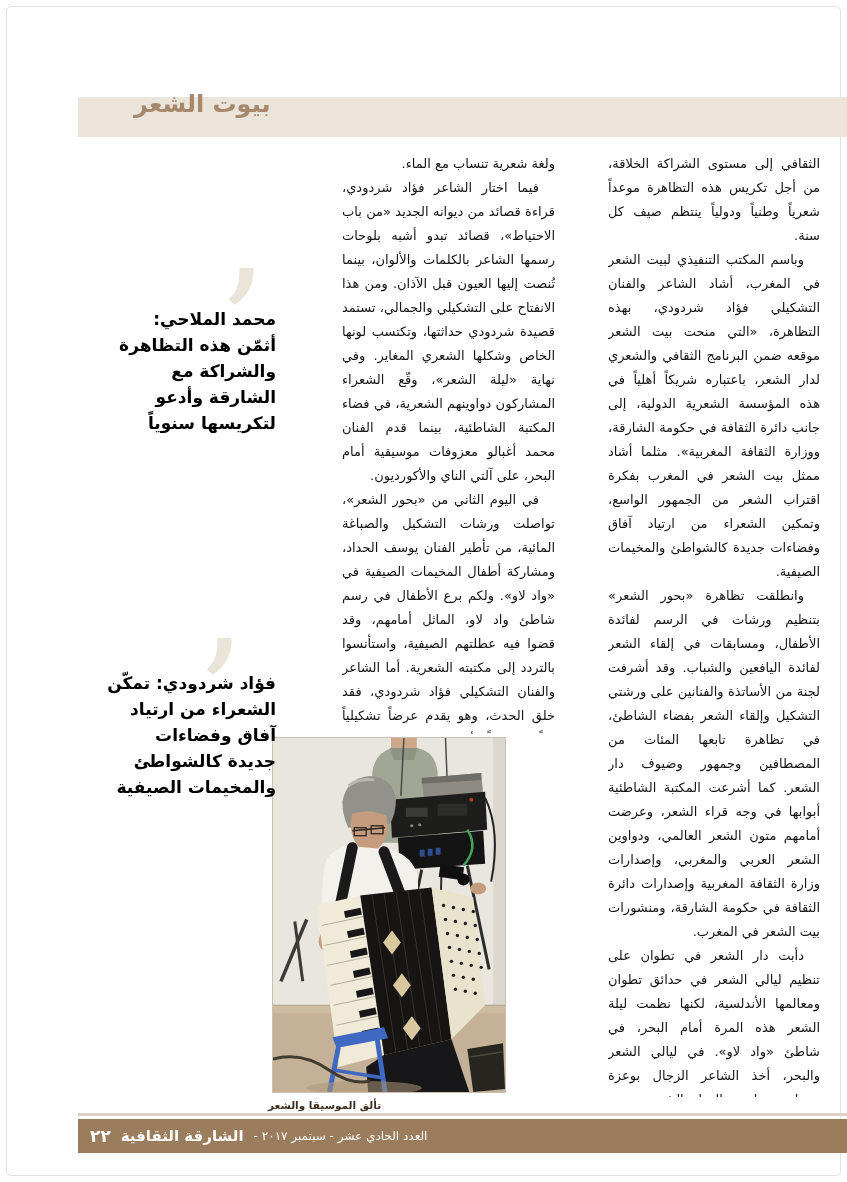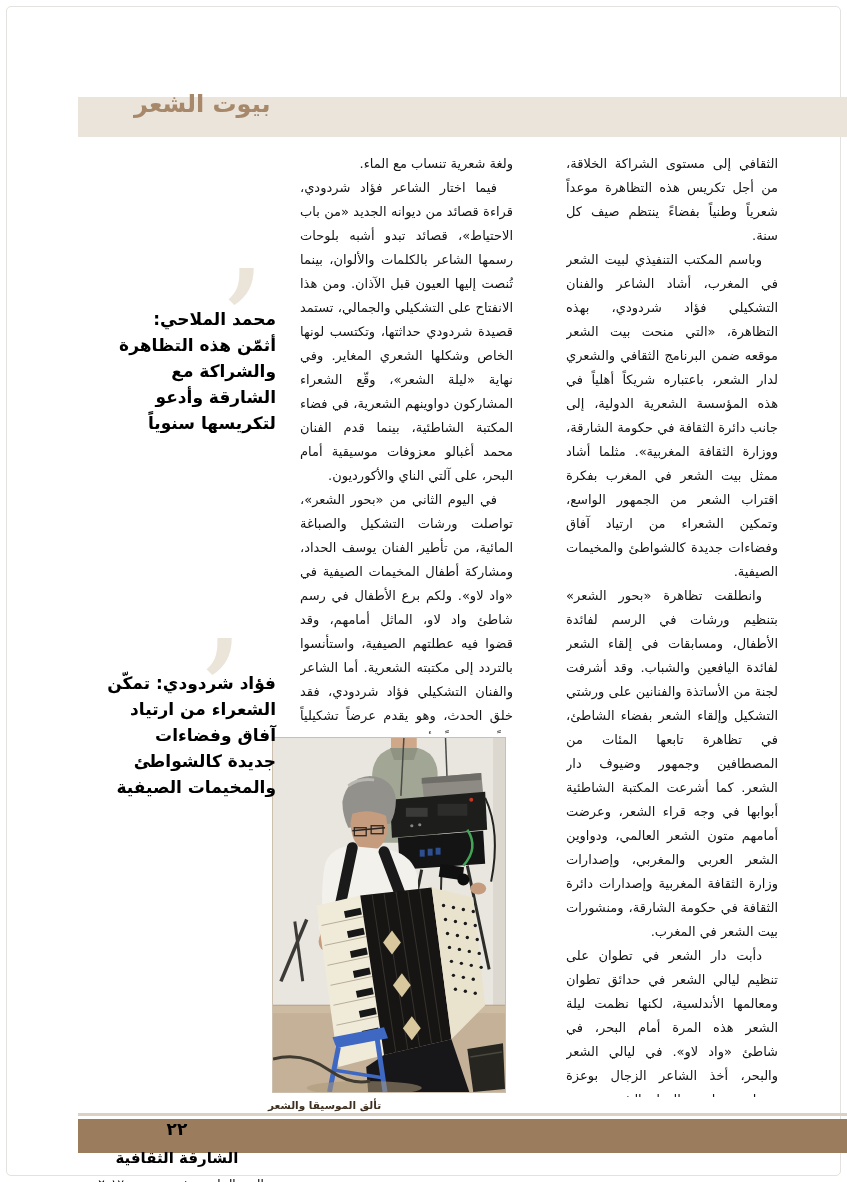--- a/index.html
+++ b/index.html
@@ -13,21 +13,21 @@
   }
   
   .header-band{position:absolute;left:78px;right:0;top:97px;height:40px;background:#eae4da;}
   .section-title{
     position:absolute;left:134px;top:70px;direction:rtl;
     font-size:24px;font-weight:bold;color:#a8886a;letter-spacing:0;margin-top:20px;
   }
   
   .col{
     position:absolute;top:152px;direction:rtl;text-align:justify;
-    font-size:13px;line-height:24px;color:#141414;overflow:hidden;
+    font-size:13px;line-height:24px;color:#141414;overflow:hidden;margin-left:42px;
   }
   .col p{margin:0;text-indent:16px;}
   .col p.cont{text-indent:0;}
   .col-right{left:566px;width:212px;height:945px;}
   .col-middle{left:300px;width:213px;height:582px;}
   
   .pq{
     position:absolute;left:78px;width:198px;direction:rtl;text-align:right;
     font-weight:bold;font-size:17px;line-height:26px;color:#000;
     white-space:pre-line;z-index:2;
@@ -48,22 +48,21 @@
   .photo svg{display:block;width:100%;height:100%;}
   .photo-caption{
     position:absolute;left:268px;top:1099px;width:234px;direction:rtl;text-align:left;
     font-size:10.5px;font-weight:bold;color:#3f2f1f;
   }
   
   .footer-line{position:absolute;left:78px;right:0;top:1113px;height:3px;background:#dcd2c3;}
   .footer-band{position:absolute;left:78px;right:0;top:1119px;height:34px;background:#9b7c5c;}
   .footer-content{
     position:absolute;left:12px;top:0;height:100%;display:flex;align-items:center;gap:10px;
-    color:#000000;
-    flex-direction:column;
+    color:#ffffff;
   }
   .footer-page{font-size:17px;font-weight:bold;}
   .footer-logo{font-size:15px;font-weight:bold;letter-spacing:-0.5px;}
   .footer-issue{font-size:12px;direction:rtl;}
 </style>
 </head>
 <body>
 
 <div class="page">
   <div class="page-frame"></div>
@@ -79,21 +78,21 @@
 لتكريسها سنوياً</div>
 
   <div class="qmark qmark2">’</div>
   <div class="pq pq2">فؤاد شردودي: تمكّن
 الشعراء من ارتياد
 آفاق وفضاءات
 جديدة كالشواطئ
 والمخيمات الصيفية</div>
 
   <div class="col col-right">
-      <p class="cont">الثقافي إلى مستوى الشراكة الخلاقة، من أجل تكريس هذه التظاهرة موعداً شعرياً وطنياً بفضاءً ينتظم صيف كل سنة.</p>
+      <p class="cont">الثقافي إلى مستوى الشراكة الخلاقة، من أجل تكريس هذه التظاهرة موعداً شعرياً وطنياً ودولياً ينتظم صيف كل سنة.</p>
       <p>وباسم المكتب التنفيذي لبيت الشعر في المغرب، أشاد الشاعر والفنان التشكيلي فؤاد شردودي، بهذه التظاهرة، «التي منحت بيت الشعر موقعه ضمن البرنامج الثقافي والشعري لدار الشعر، باعتباره شريكاً أهلياً في هذه المؤسسة الشعرية الدولية، إلى جانب دائرة الثقافة في حكومة الشارقة، ووزارة الثقافة المغربية». مثلما أشاد ممثل بيت الشعر في المغرب بفكرة اقتراب الشعر من الجمهور الواسع، وتمكين الشعراء من ارتياد آفاق وفضاءات جديدة كالشواطئ والمخيمات الصيفية.</p>
       <p>وانطلقت تظاهرة «بحور الشعر» بتنظيم ورشات في الرسم لفائدة الأطفال، ومسابقات في إلقاء الشعر لفائدة اليافعين والشباب. وقد أشرفت لجنة من الأساتذة والفنانين على ورشتي التشكيل وإلقاء الشعر بفضاء الشاطئ، في تظاهرة تابعها المئات من المصطافين وجمهور وضيوف دار الشعر. كما أشرعت المكتبة الشاطئية أبوابها في وجه قراء الشعر، وعرضت أمامهم متون الشعر العالمي، ودواوين الشعر العربي والمغربي، وإصدارات وزارة الثقافة المغربية وإصدارات دائرة الثقافة في حكومة الشارقة، ومنشورات بيت الشعر في المغرب.</p>
       <p>دأبت دار الشعر في تطوان على تنظيم ليالي الشعر في حدائق تطوان ومعالمها الأندلسية، لكنها نظمت ليلة الشعر هذه المرة أمام البحر، في شاطئ «واد لاو». في ليالي الشعر والبحر، أخذ الشاعر الزجال بوعزة صنعاوي، بناصية القول الشعري، وهو ينشد قصائد من الشعر العامي، شدّت إليها مئات الحاضرين، الذين طربوا للغته الساخرة وبلاغته الماكرة وأدائه المسرحي القوي. وقد أكد الزجال مرة أخرى أنه شاعر مطبوع وهو يلتقط الإشارات والمفارقات، وينظمها وفق إيقاعات واستعارات مرحة.</p>
     </div>
 
   <div class="col col-middle">
       <p class="cont">ولغة شعرية تنساب مع الماء.</p>
       <p>فيما اختار الشاعر فؤاد شردودي، قراءة قصائد من ديوانه الجديد «من باب الاحتياط»، قصائد تبدو أشبه بلوحات رسمها الشاعر بالكلمات والألوان، بينما تُنصت إليها العيون قبل الآذان. ومن هذا الانفتاح على التشكيلي والجمالي، تستمد قصيدة شردودي حداثتها، وتكتسب لونها الخاص وشكلها الشعري المغاير. وفي نهاية «ليلة الشعر»، وقّع الشعراء المشاركون دواوينهم الشعرية، في فضاء المكتبة الشاطئية، بينما قدم الفنان محمد أغبالو معزوفات موسيقية أمام البحر، على آلتي الناي والأكورديون.</p>
       <p>في اليوم الثاني من «بحور الشعر»، تواصلت ورشات التشكيل والصباغة المائية، من تأطير الفنان يوسف الحداد، ومشاركة أطفال المخيمات الصيفية في «واد لاو». ولكم برع الأطفال في رسم شاطئ واد لاو، الماثل أمامهم، وقد قضوا فيه عطلتهم الصيفية، واستأنسوا بالتردد إلى مكتبته الشعرية. أما الشاعر والفنان التشكيلي فؤاد شردودي، فقد خلق الحدث، وهو يقدم عرضاً تشكيلياً حياً ومباشراً، أمام البحر، حيث رسم لوحة تشكيلية صاخبة، بينما رافقه عازف الساكسفون إيهاب الغيبة والفنان يوسف الحداد على القيثار. كما وقع الشاعر والفنان التشكيلي لوحته، وهو يقرأ قصائد شعرية تحتفي بالممارسة التشكيلية،</p>
     </div>

